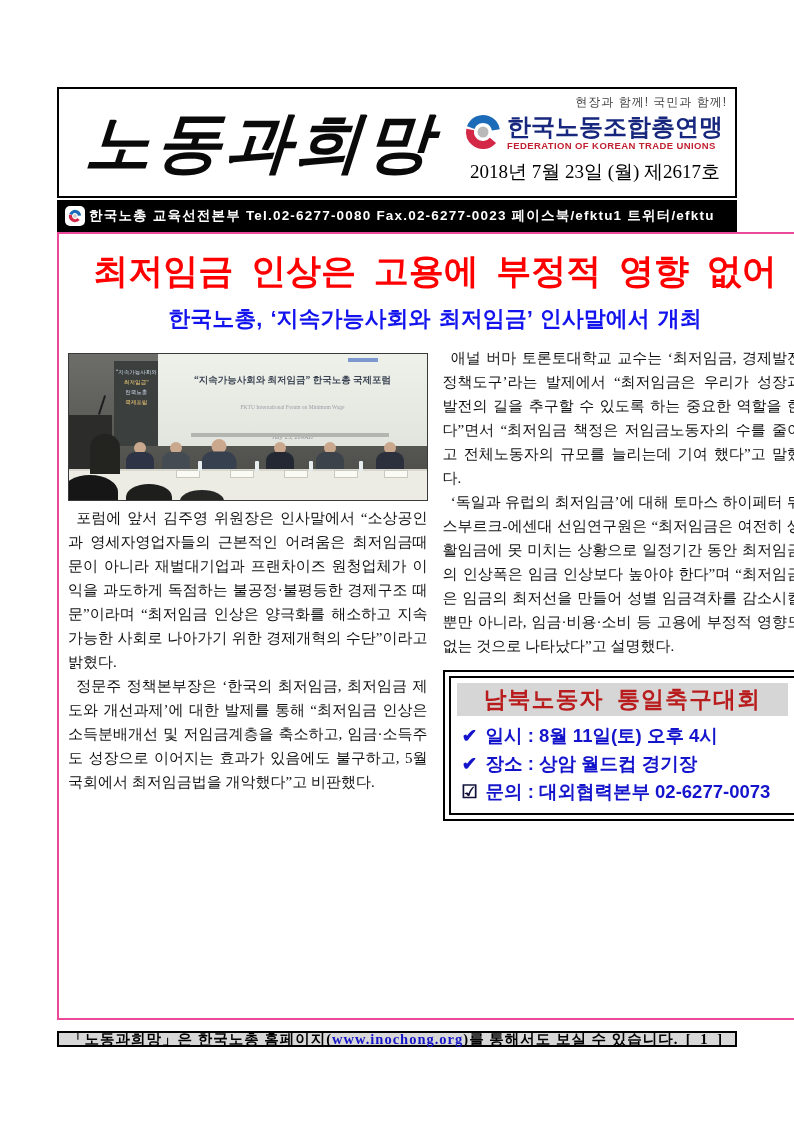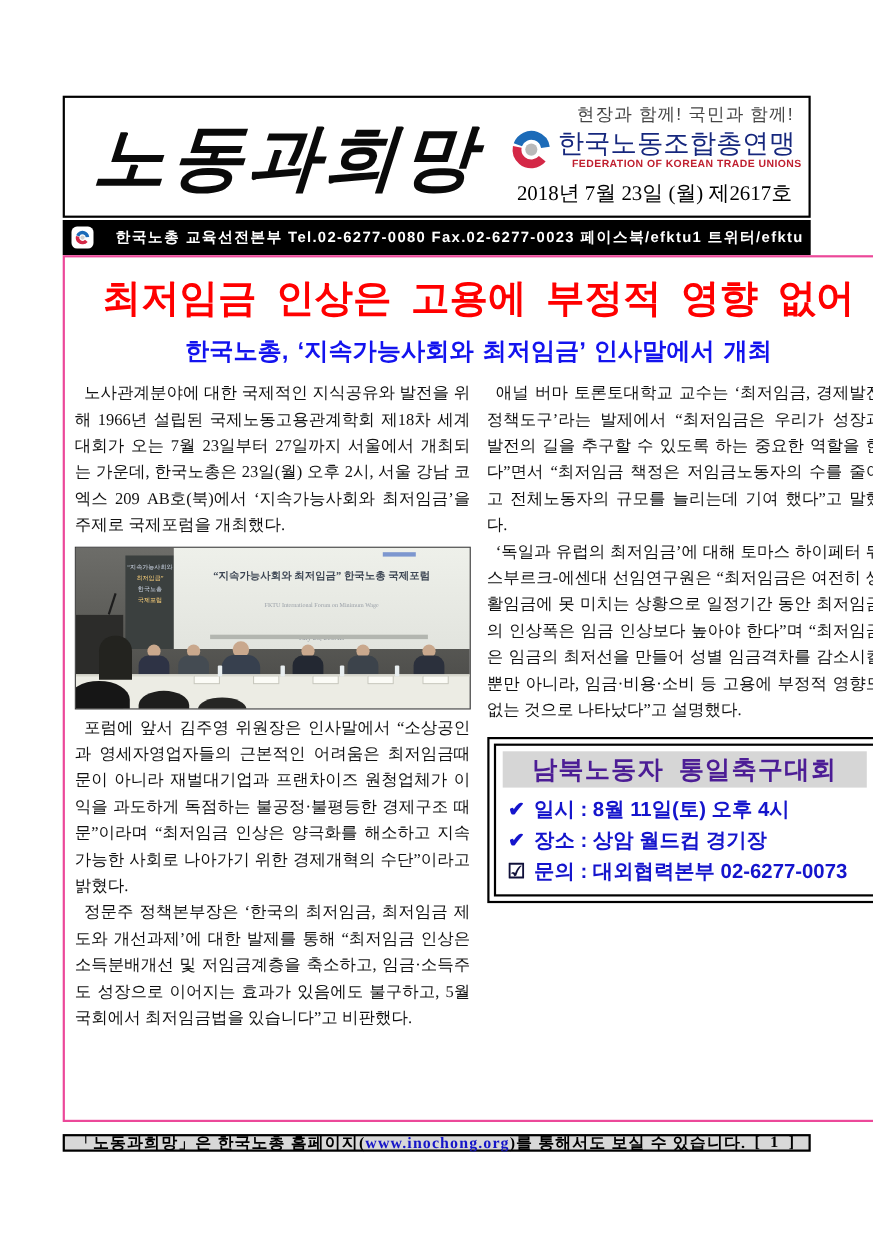--- a/index.html
+++ b/index.html
@@ -13,35 +13,35 @@
     position:absolute; left:57px; top:87px; width:680px; height:111px;
     border:2px solid #000; display:flex; align-items:stretch; background:#fff;
   }
   .calligraphy {
     flex:1; display:flex; align-items:center; justify-content:center;
     font-family:"DejaVu Serif","Liberation Serif",serif;
     font-weight:bold; font-style:italic; font-size:66px; letter-spacing:4px;
     color:#0a0a0a; transform:skewX(-4deg); white-space:nowrap; overflow:hidden;
   }
   .org-block { width:272px; padding:5px 8px 2px 0; text-align:center; }
-  .org-slogan { font-size:16px; color:#444; text-align:center; padding-left:56px; letter-spacing:1px; }
+  .org-slogan { font-size:12px; color:#444; text-align:right; padding-left:56px; letter-spacing:1px; }
   .org-row { display:flex; align-items:center; justify-content:flex-start; margin-top:1px; }
   .org-logo { width:40px; height:40px; flex:0 0 40px; }
   .org-names { text-align:left; margin-left:4px; }
-  .org-kr { font-size:24px; font-weight:normal; color:#16277d; letter-spacing:0px; line-height:26px; white-space:nowrap; }
-  .org-en { font-size:9.5px; font-weight:bold; color:#c02030; letter-spacing:0.4px; white-space:nowrap;margin-left:13px; }
+  .org-kr { font-size:24px; font-weight:bold; color:#16277d; letter-spacing:0px; line-height:26px; white-space:nowrap; }
+  .org-en { font-size:9.5px; font-weight:bold; color:#c02030; letter-spacing:0.4px; white-space:nowrap; }
   .issue-date {
     margin-top:7px; font-family:"Liberation Serif","DejaVu Serif",serif;
     font-size:19px; color:#000; letter-spacing:0px; white-space:nowrap;
   }
   
   .info-bar {
     position:absolute; left:57px; top:200px; width:680px; height:32px;
     background:#000; color:#fff; display:flex; align-items:center;
-    padding:0 8px; gap:20px;
+    padding:0 8px; gap:4px;
   }
   .info-bar .bar-icon {
     width:20px; height:20px; background:#fff; border-radius:5px;
     display:flex; align-items:center; justify-content:center; flex:0 0 20px;
   }
   .info-bar .bar-text { font-size:13.5px; letter-spacing:1.2px; white-space:nowrap; font-weight:bold; }
   
   .content-box {
     position:absolute; left:57px; top:232px; width:756px; height:788px;
     border:2px solid #ec4899; background:#fff;
@@ -99,21 +99,21 @@
   .ps6{ left:86%; bottom:18%; } .ps6 .torso{ background:#2b303c; }
   .aud { position:absolute; border-radius:50% 50% 6px 6px; background:#1e1e1d; }
   .aud.a1{ left:-2%; bottom:-6%; width:56px; height:34px; background:#161616; }
   .aud.a2{ left:16%; bottom:-7%; width:46px; height:26px; }
   .aud.a3{ left:31%; bottom:-8%; width:44px; height:22px; background:#262624; }
   .aud.a4{ left:6%; bottom:18%; width:30px; height:40px; background:#23231f; border-radius:14px 14px 0 0; }
   
   .notice { margin-top:12px; border:2px solid #000; padding:4px; background:#fff; }
   .notice-inner { border:2px solid #000; padding:5px 6px 7px 6px; }
   .notice-title {
-    background:#d6d6d6; color:#4c1d95; font-weight:bold; font-size:23px;
+    background:#d6d6d6; color:#b91c1c; font-weight:bold; font-size:23px;
     text-align:center; padding:4px 0 5px 0; font-family:"Liberation Sans",sans-serif;
     letter-spacing:1px; word-spacing:6px; white-space:nowrap;
   }
   .notice-items { padding-top:6px; }
   .notice-item {
     display:flex; align-items:center; gap:7px; padding:2px 4px;
     color:#1414cc; font-weight:bold; font-size:18.5px;
     font-family:"Liberation Sans",sans-serif; white-space:nowrap;
   }
   .notice-item .bullet { flex:0 0 18px; text-align:center; color:#1414cc; }
@@ -164,21 +164,20 @@
     <span class="bar-text">한국노총 교육선전본부 Tel.02-6277-0080 Fax.02-6277-0023 페이스북/efktu1 트위터/efktu</span>
   </div>
 
   <div class="content-box">
     <div class="headline">최저임금 인상은 고용에 부정적 영향 없어</div>
     <div class="subheadline">한국노총, ‘지속가능사회와 최저임금’ 인사말에서 개최</div>
 
     <div class="columns">
 
       <div class="col">
-        <p>노사관계분야에 대한 국제적인 지식공유와 발전을 위해 1966년 설립된 국제노동고용관계학회 제18차 세계대회가 오는 7월 23일부터 27일까지 서울에서 개최되는 가운데, 한국노총은 23일(월) 오후 2시, 서울 강남 코엑스 209 AB호(북)에서 ‘지속가능사회와 최저임금’을 주제로 국제포럼을 개최했다.</p>
 
         <div class="photo">
           <div class="podium"></div>
           <div class="mic"></div>
           <div class="banner">
             <div class="b1">“지속가능사회와</div>
             <div class="b2">최저임금”</div>
             <div class="b1">한국노총</div>
             <div class="b2">국제포럼</div>
           </div>
@@ -223,21 +222,21 @@
           <div class="bottle b2"></div>
           <div class="bottle b3"></div>
           <div class="bottle b4"></div>
           <div class="aud a1"></div>
           <div class="aud a2"></div>
           <div class="aud a3"></div>
           <div class="aud a4"></div>
         </div>
 
         <p>포럼에 앞서 김주영 위원장은 인사말에서 “소상공인과 영세자영업자들의 근본적인 어려움은 최저임금때문이 아니라 재벌대기업과 프랜차이즈 원청업체가 이익을 과도하게 독점하는 불공정·불평등한 경제구조 때문”이라며 “최저임금 인상은 양극화를 해소하고 지속가능한 사회로 나아가기 위한 경제개혁의 수단”이라고 밝혔다.</p>
-        <p>정문주 정책본부장은 ‘한국의 최저임금, 최저임금 제도와 개선과제’에 대한 발제를 통해 “최저임금 인상은 소득분배개선 및 저임금계층을 축소하고, 임금·소득주도 성장으로 이어지는 효과가 있음에도 불구하고, 5월 국회에서 최저임금법을 있습니다”고 비판했다.</p>
+        <p>정문주 정책본부장은 ‘한국의 최저임금, 최저임금 제도와 개선과제’에 대한 발제를 통해 “최저임금 인상은 소득분배개선 및 저임금계층을 축소하고, 임금·소득주도 성장으로 이어지는 효과가 있음에도 불구하고, 5월 국회에서 최저임금법을 개악했다”고 비판했다.</p>
       </div>
 
       <div class="col">
         <p>애널 버마 토론토대학교 교수는 ‘최저임금, 경제발전 정책도구’라는 발제에서 “최저임금은 우리가 성장과 발전의 길을 추구할 수 있도록 하는 중요한 역할을 한다”면서 “최저임금 책정은 저임금노동자의 수를 줄이고 전체노동자의 규모를 늘리는데 기여 했다”고 말했다.</p>
         <p>‘독일과 유럽의 최저임금’에 대해 토마스 하이페터 뒤스부르크-에센대 선임연구원은 “최저임금은 여전히 생활임금에 못 미치는 상황으로 일정기간 동안 최저임금의 인상폭은 임금 인상보다 높아야 한다”며 “최저임금은 임금의 최저선을 만들어 성별 임금격차를 감소시킬 뿐만 아니라, 임금·비용·소비 등 고용에 부정적 영향도 없는 것으로 나타났다”고 설명했다.</p>
 
         <div class="notice">
           <div class="notice-inner">
             <div class="notice-title">남북노동자 통일축구대회</div>
             <div class="notice-items">

